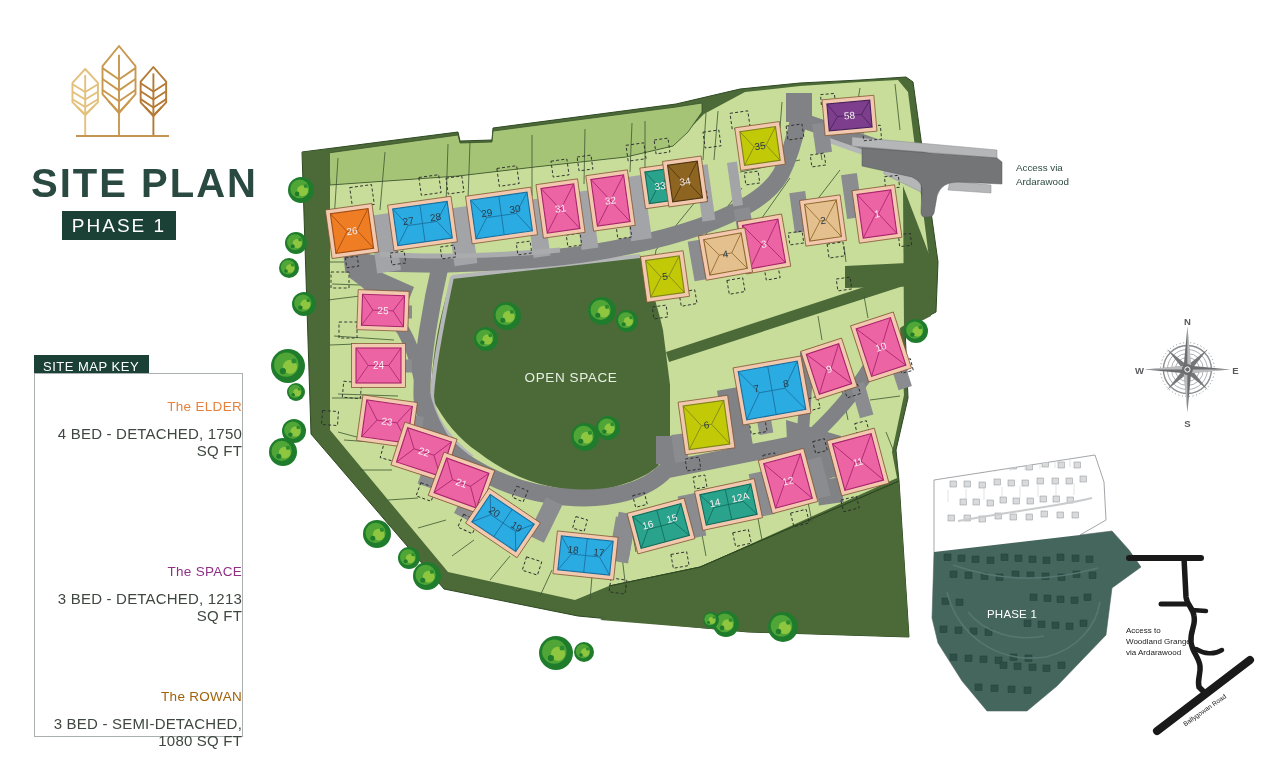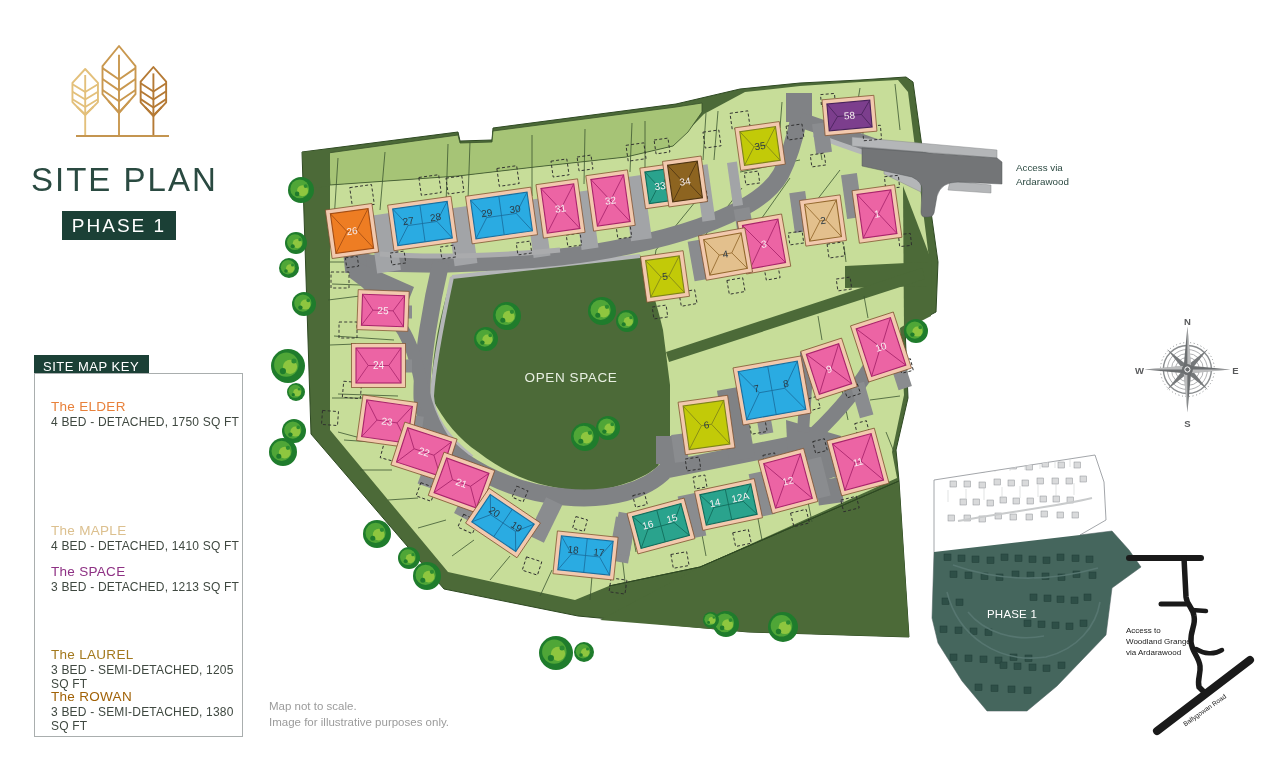--- a/index.html
+++ b/index.html
@@ -1,26 +1,26 @@
 <!DOCTYPE html>
 <html><head><meta charset="utf-8">
 <style>
 html,body{margin:0;padding:0;width:1280px;height:763px;background:#ffffff;overflow:hidden;
 font-family:"Liberation Sans",sans-serif;}
 #page{position:relative;width:1280px;height:763px;}
 .brandbox{position:absolute;background:#1b4036;color:#fff;}
-#siteplan{position:absolute;left:31px;top:161px;font-size:33px;letter-spacing:2px;color:#2a4a41;font-weight:400;}
+#siteplan{position:absolute;left:31px;top:161px;font-size:40px;letter-spacing:2px;color:#2a4a41;font-weight:700;}
 #phase1{left:62px;top:211px;width:114px;height:29px;font-size:19px;letter-spacing:2px;
 display:flex;align-items:center;justify-content:center;}
 #keyhdr{left:34px;top:355px;width:115px;height:23px;font-size:13px;letter-spacing:0.5px;
 display:flex;align-items:center;padding-left:9px;width:106px;}
 #keybox{position:absolute;left:34px;top:373px;width:207px;height:362px;border:1px solid #a9aeae;background:#fff;}
-.kitem{position:absolute;left:16px;}
+.kitem{position:absolute;left:7px;text-align:right;}
 .kname{font-size:13.5px;letter-spacing:0.3px;}
-.ksub{font-size:12px;color:#3f4840;letter-spacing:0.2px;margin-top:1px;}
+.ksub{font-size:15px;color:#3f4840;letter-spacing:0.2px;margin-top:11px;}
 #disclaimer{position:absolute;left:269px;top:699px;font-size:11.5px;color:#9b9b9b;line-height:15.5px;}
 </style></head>
 <body>
 <div id="page">
 
 <svg width="210" height="210" viewBox="0 0 210 210" style="position:absolute;left:0;top:0" xmlns="http://www.w3.org/2000/svg">
 <defs>
         <linearGradient id="gold" x1="0" y1="0" x2="1" y2="0">
           <stop offset="0" stop-color="#e6c683"></stop>
           <stop offset="0.5" stop-color="#cf9c4e"></stop>
@@ -60,43 +60,34 @@
 
 <div id="keybox">
 
 <div class="kitem" style="top:24.5px">
         <div class="kname" style="color:#e8813b">The ELDER</div>
         <div class="ksub">4 BED - DETACHED, 1750 SQ FT</div>
       </div>
 
 
 
-<div class="kitem" style="top:148.9px">
-        <div class="kname" style="color:#dcc08f">The MAPLE</div>
-        <div class="ksub">4 BED - DETACHED, 1410 SQ FT</div>
-      </div>
 
 <div class="kitem" style="top:190.3px">
         <div class="kname" style="color:#8e3184">The SPACE</div>
         <div class="ksub">3 BED - DETACHED, 1213 SQ FT</div>
       </div>
 
 
-<div class="kitem" style="top:273.2px">
-        <div class="kname" style="color:#a3791d">The LAUREL</div>
-        <div class="ksub">3 BED - SEMI-DETACHED, 1205 SQ FT</div>
-      </div>
 
 <div class="kitem" style="top:314.7px">
         <div class="kname" style="color:#a16207">The ROWAN</div>
-        <div class="ksub">3 BED - SEMI-DETACHED, 1380 SQ FT</div>
+        <div class="ksub">3 BED - SEMI-DETACHED, 1080 SQ FT</div>
       </div>
 </div>
 
-<div id="disclaimer">Map not to scale.<br>Image for illustrative purposes only.</div>
 <svg xmlns="http://www.w3.org/2000/svg" width="1280" height="763" viewBox="0 0 1280 763" style="position:absolute;left:0;top:0;" font-family="Liberation Sans, sans-serif">
 
 <path d="M302,152 L458,132 L460,141 L492,140 L493,128 L676,104 L740,89 L800,83 L860,80 L906,77 L913,82 L938,262 L936,312 L905,328 L908,398 L896,450 L899,481 L909,637 L748,632 L578,616 L444,589 L311,434 Z" fill="#4c6a38" stroke="#2f4a23" stroke-width="1"></path>
 
 <path d="M330,185 L458,176 L535,167 L626,157 L673,146 L704,114 L745,92 L800,86 L860,82 L898,80 L908,92 L929,258 L928,310 L900,328 L904,395 L892,452 L897,478 L700,567 L609,586 L575,600 L448,572 L330,430 Z" fill="#c7dd99"></path>
 
 <path d="M328,153 L458,135 L460,143 L492,142 L493,131 L676,107 L702,103 L702,112 L688,132 L673,146 L626,157 L535,167 L458,176 L330,185 Z" fill="#a6c476" stroke="#37512a" stroke-width="0.8"></path>
 
 <path d="M302,152 L330,149 L330,186 L305,189 Z" fill="#4c6a38"></path>
 

